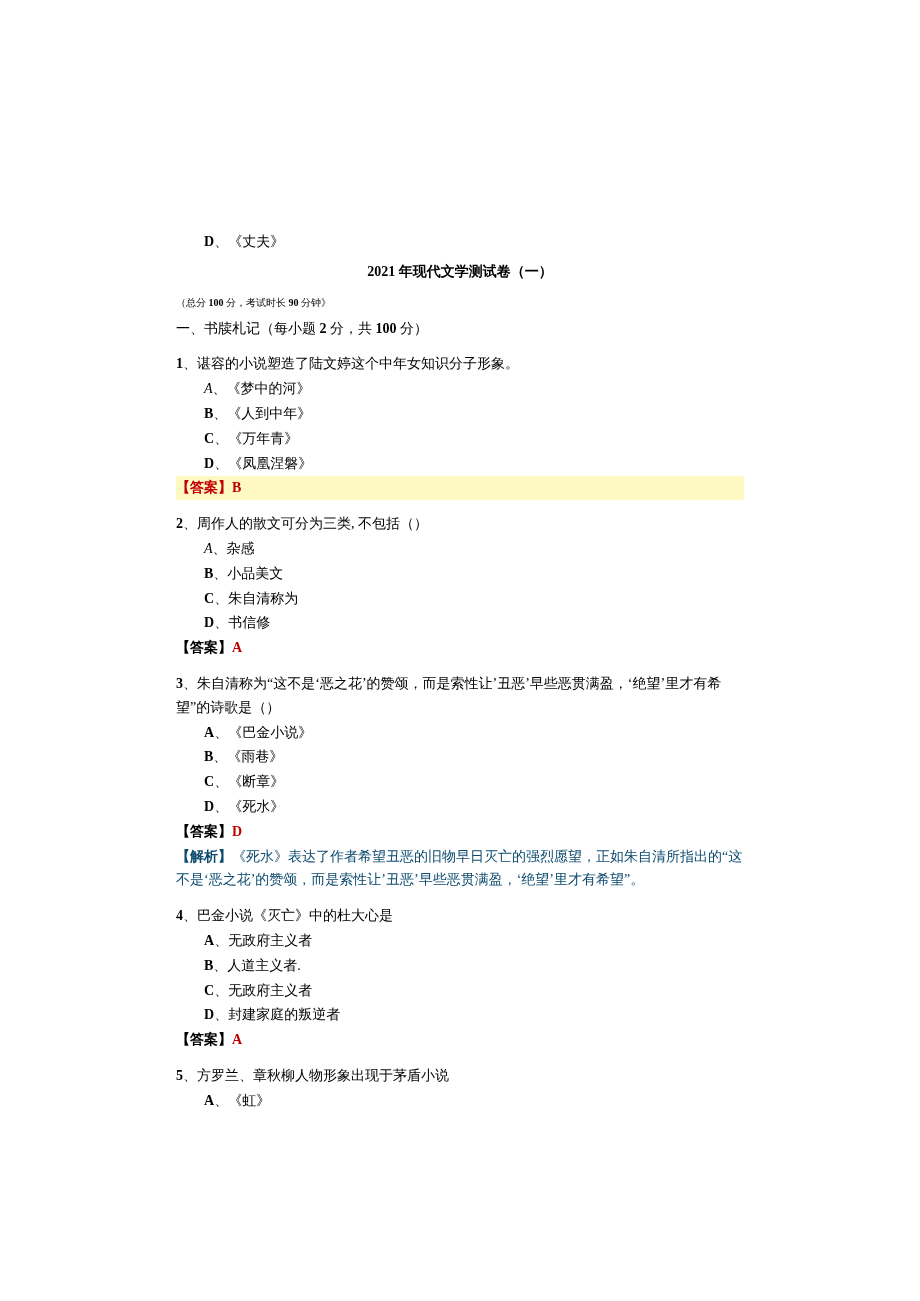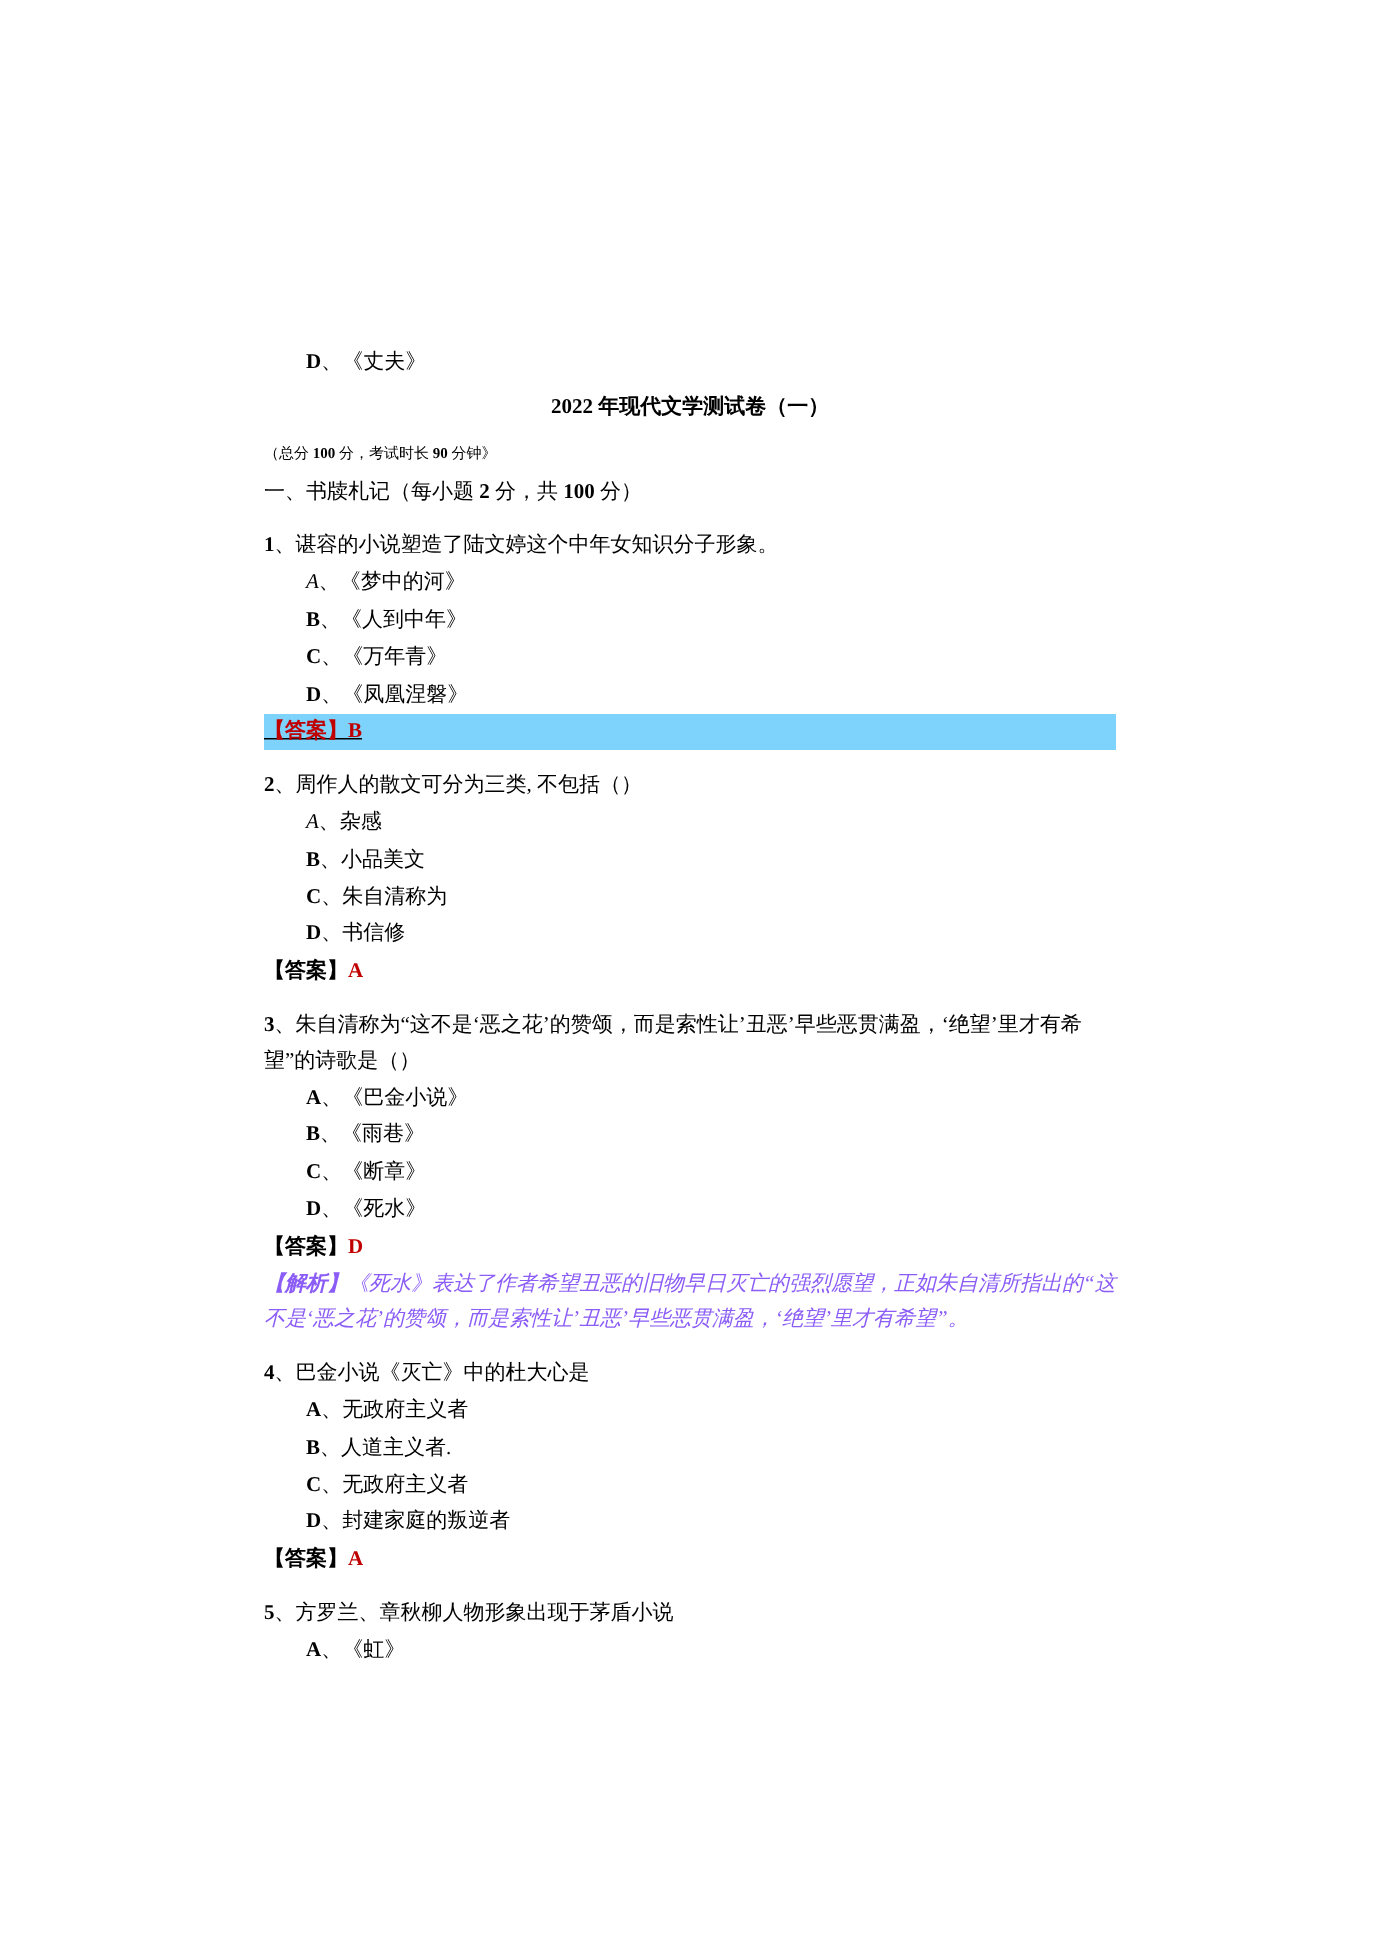--- a/index.html
+++ b/index.html
@@ -62,54 +62,52 @@
     .italic-a {
       font-family: "Times New Roman", serif;
       font-style: italic;
       font-weight: normal;
     }
     .answer-line {
       margin-top: 1px;
       margin-bottom: 1px;
     }
     .highlight {
-      background: #7dd3fc;
+      background: #fef9c3;
       display: block;
       width: 100%;
-      text-decoration: underline;
     }
     .answer-red {
       color: #c00000;
       font-weight: bold;
     }
     .answer-bold {
       font-weight: bold;
     }
     .answer-letter {
       font-family: "Times New Roman", serif;
       font-weight: bold;
       color: #c00000;
     }
     .analysis-line {
       color: #c00000;
     }
     .analysis-content {
-      color: #8b5cf6;
-      font-style: italic;
+      color: #0c4a6e;
     }
   </style>
 </head>
 <body>
 
 <div class="option-line">
   <span class="option-label">D</span><span>、</span><span>《丈夫》</span>
 </div>
 
 <div class="title-line">
-  <span class="year-bold">2022</span><span> 年现代文学测试卷（一）</span>
+  <span class="year-bold">2021</span><span> 年现代文学测试卷（一）</span>
 </div>
 
 <div class="subtitle-line">
   <span>（总分</span><span class="small-bold"> 100 </span><span>分，考试时长</span><span class="small-bold"> 90 </span><span>分钟》</span>
 </div>
 
 <div class="section-head">
   <span>一、书牍札记（每小题</span><span class="bold-num"> 2 </span><span>分，共</span><span class="bold-num"> 100 </span><span>分）</span>
 </div>
 

